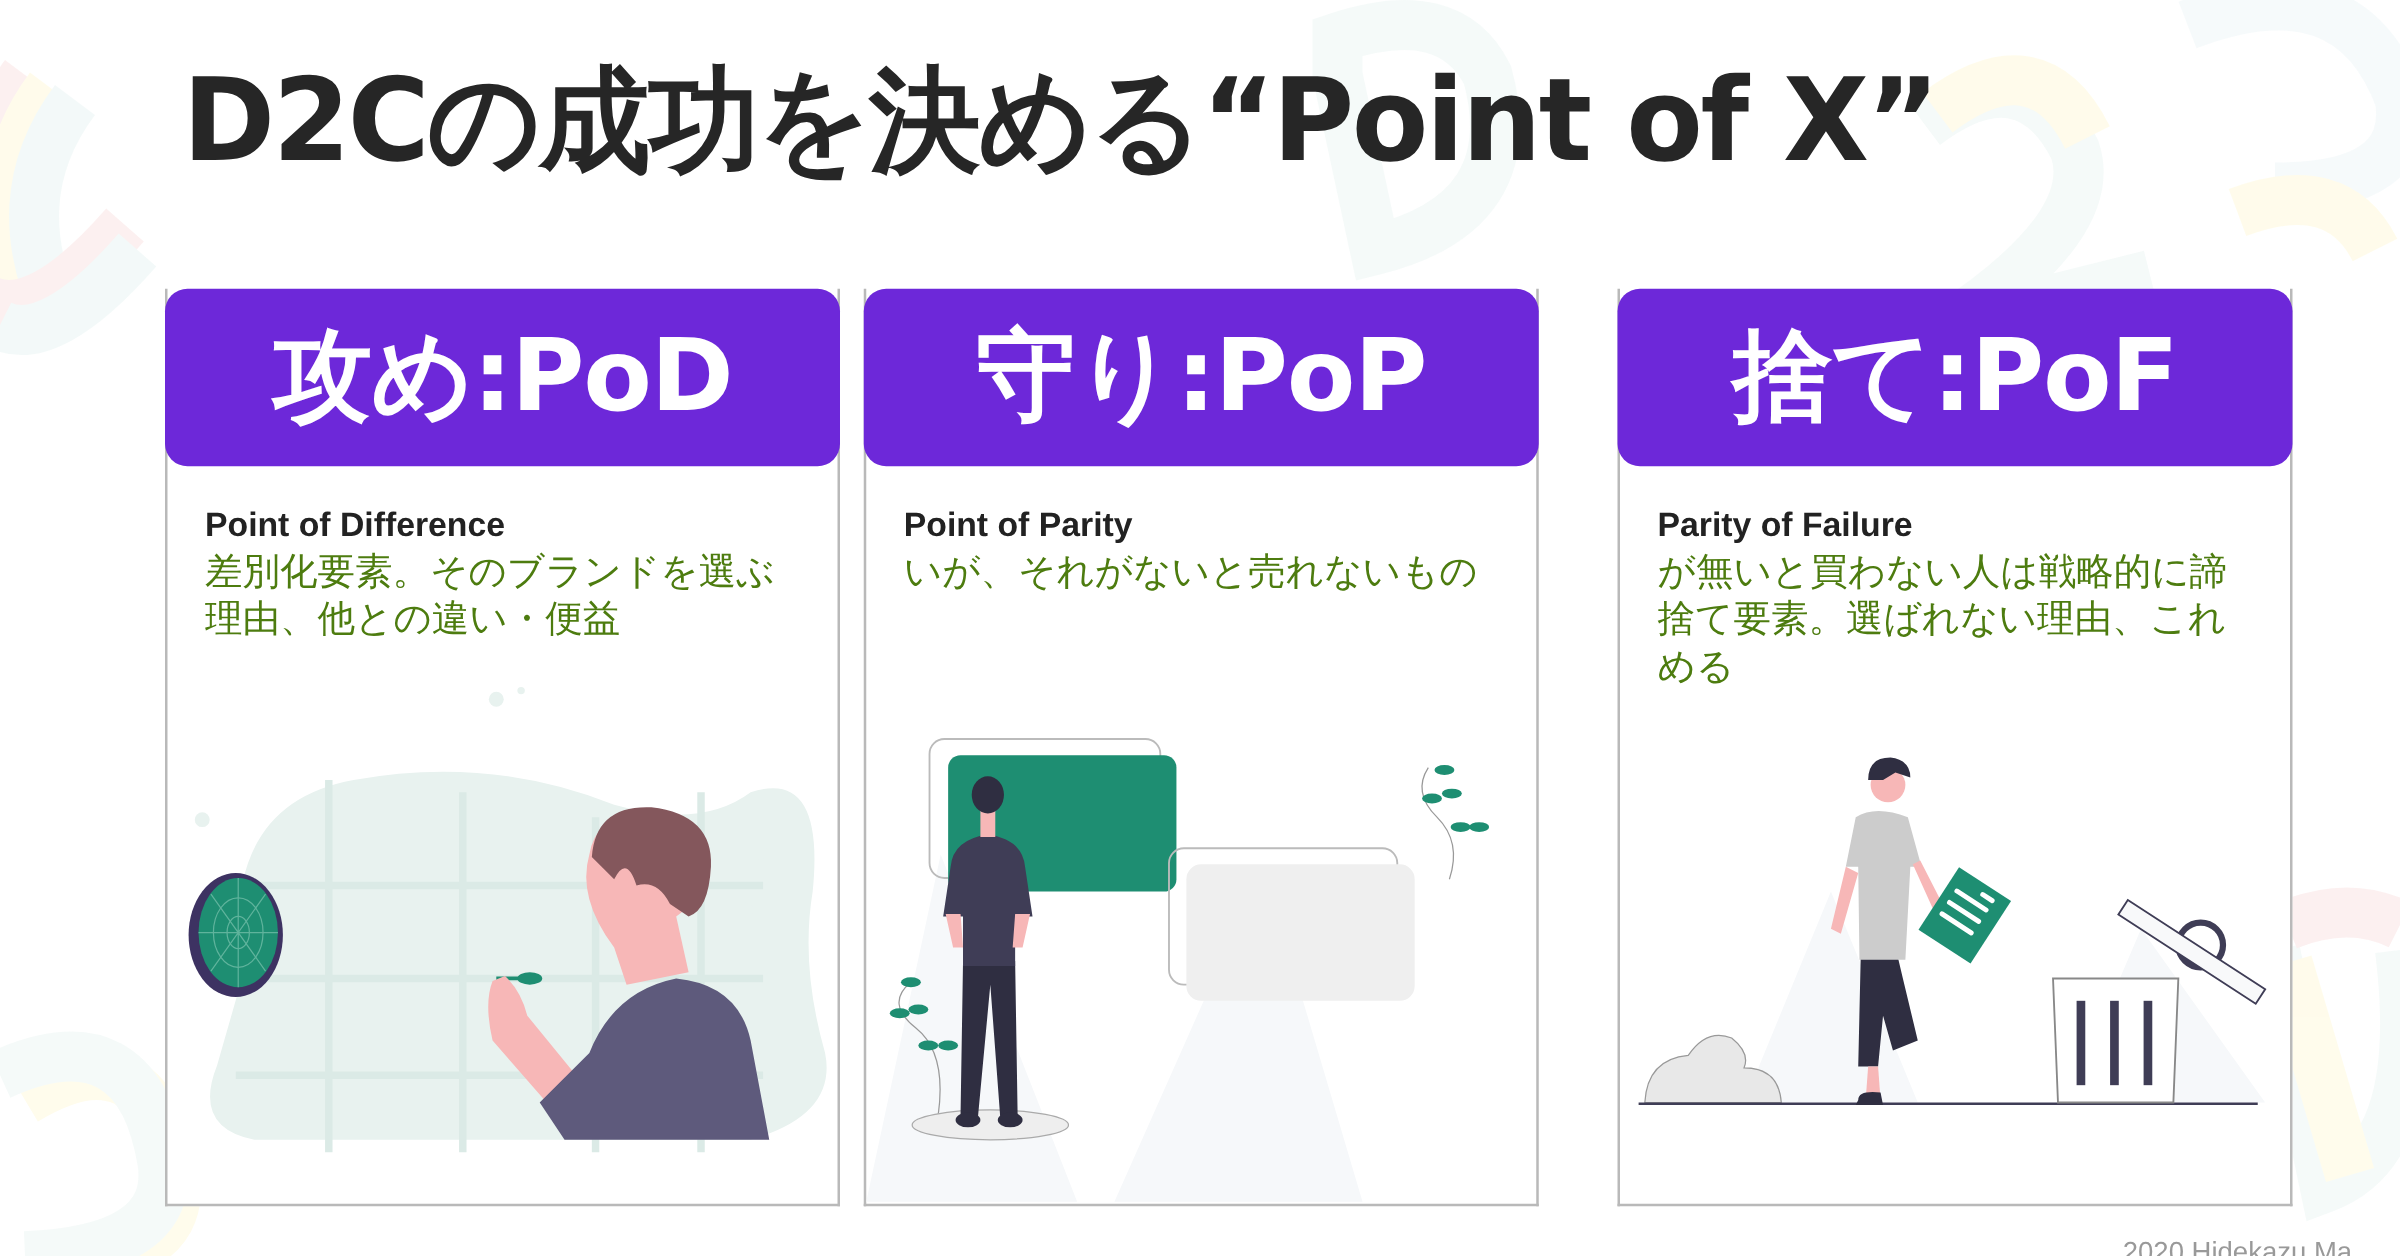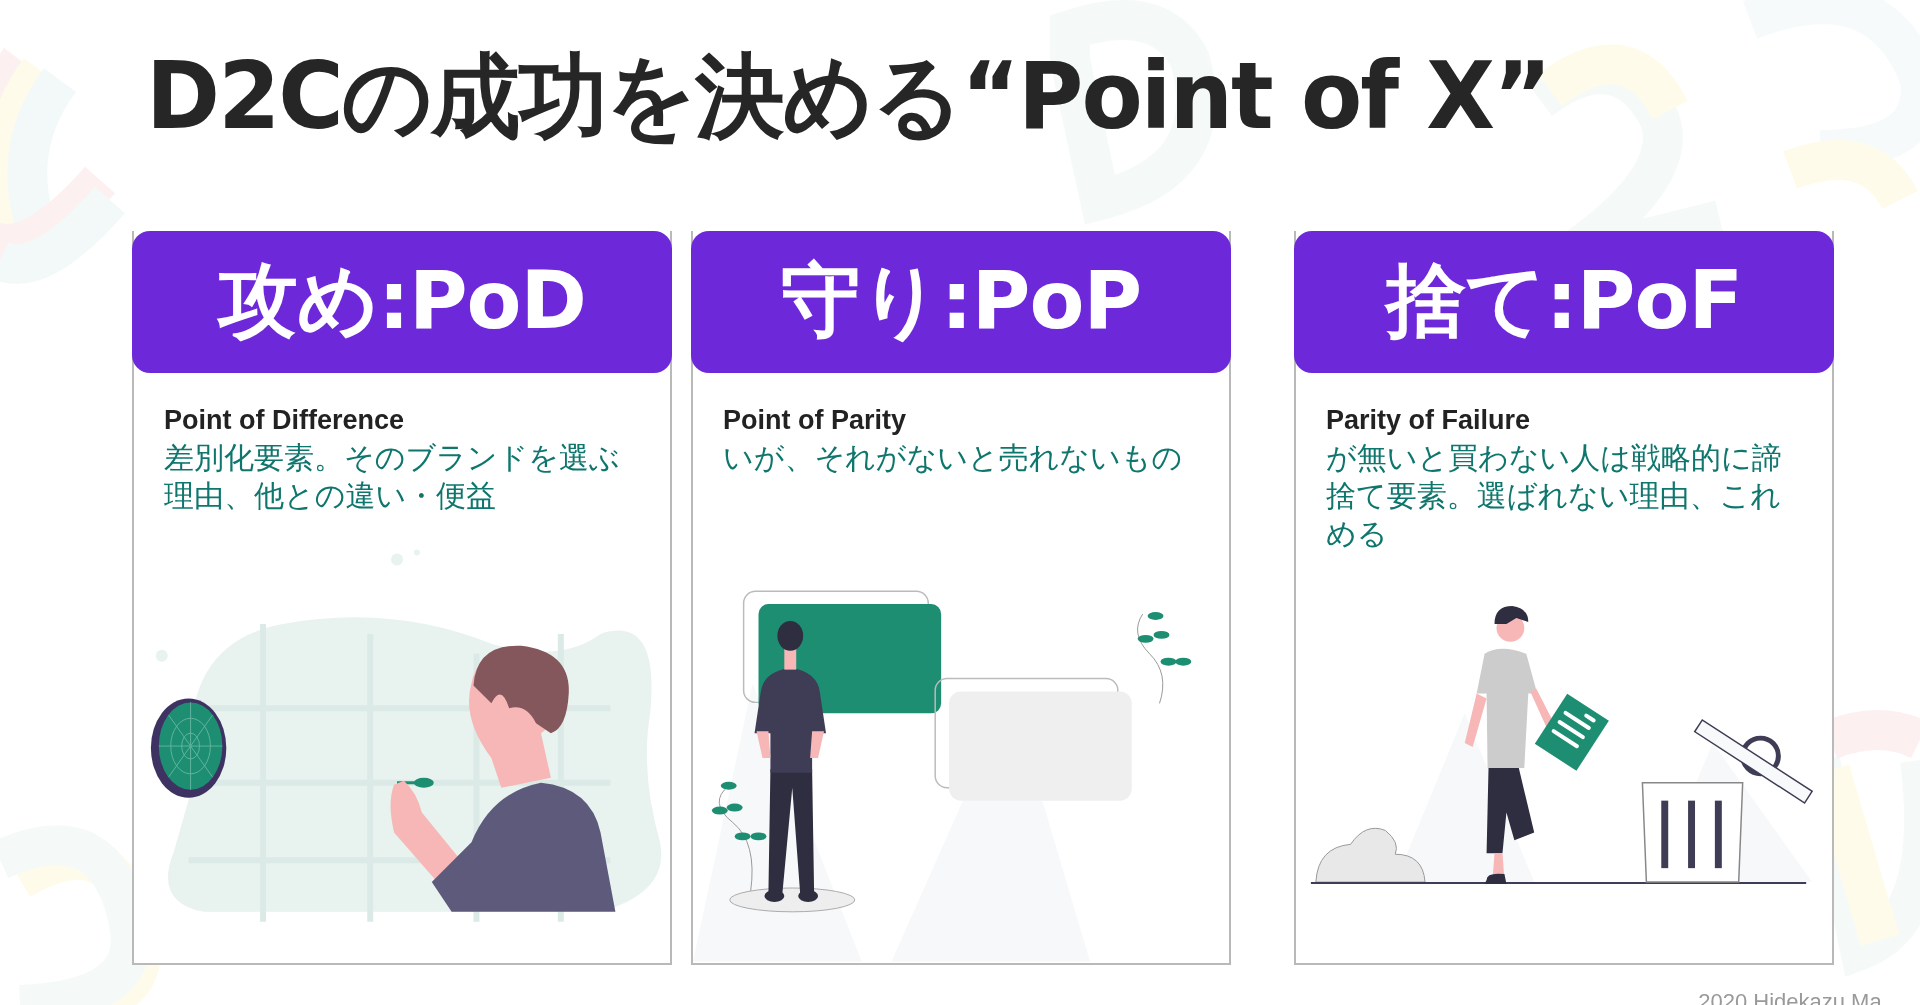--- a/index.html
+++ b/index.html
@@ -28,21 +28,21 @@
     display: flex; align-items: center; justify-content: center;
     color: #ffffff; font-weight: 900; font-size: 80px; letter-spacing: -1px;
     font-family: "DejaVu Sans", "Liberation Sans", sans-serif;
   }
   .card-body { position: absolute; left: 30px; right: 20px; top: 170px; }
   .card-subtitle {
     font-size: 27px; font-weight: 700; color: #222222; line-height: 38px;
     font-family: "Liberation Sans", "DejaVu Sans", sans-serif;
   }
   .card-desc {
-    font-size: 30px; color: #0f766e; line-height: 38px; margin-top: 0;
+    font-size: 30px; color: #4d7c0f; line-height: 38px; margin-top: 0;
     font-family: "DejaVu Sans", sans-serif;
   }
   .illus { position: absolute; left: 0; bottom: 0; width: 100%; height: 420px; }
   .footer {
     position: absolute; right: 20px; bottom: -10px; font-size: 22px; color: #999;
     font-family: "Liberation Sans", sans-serif; z-index: 2;
   }
 </style>
 </head>
 <body>

